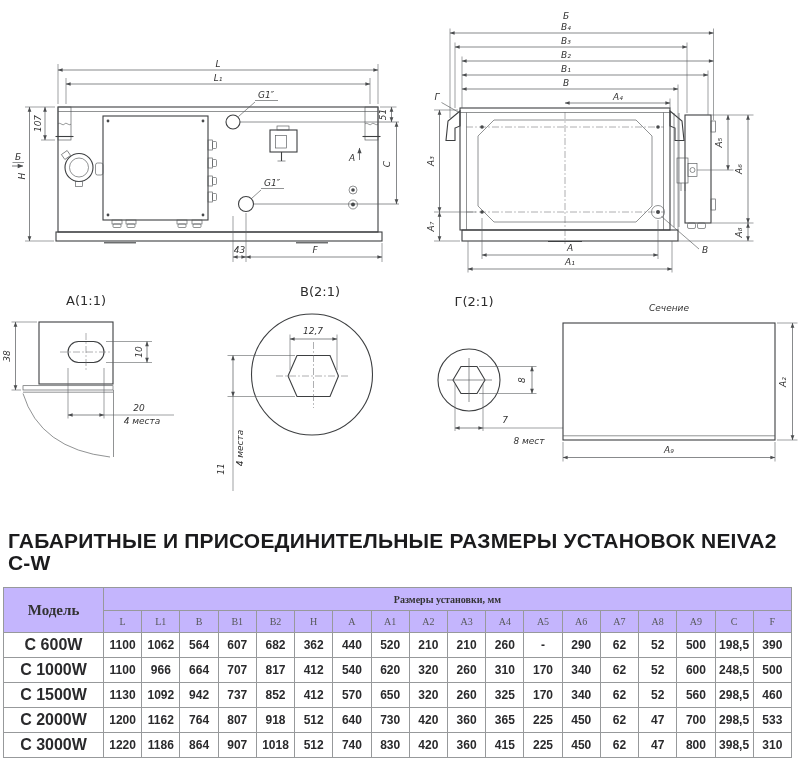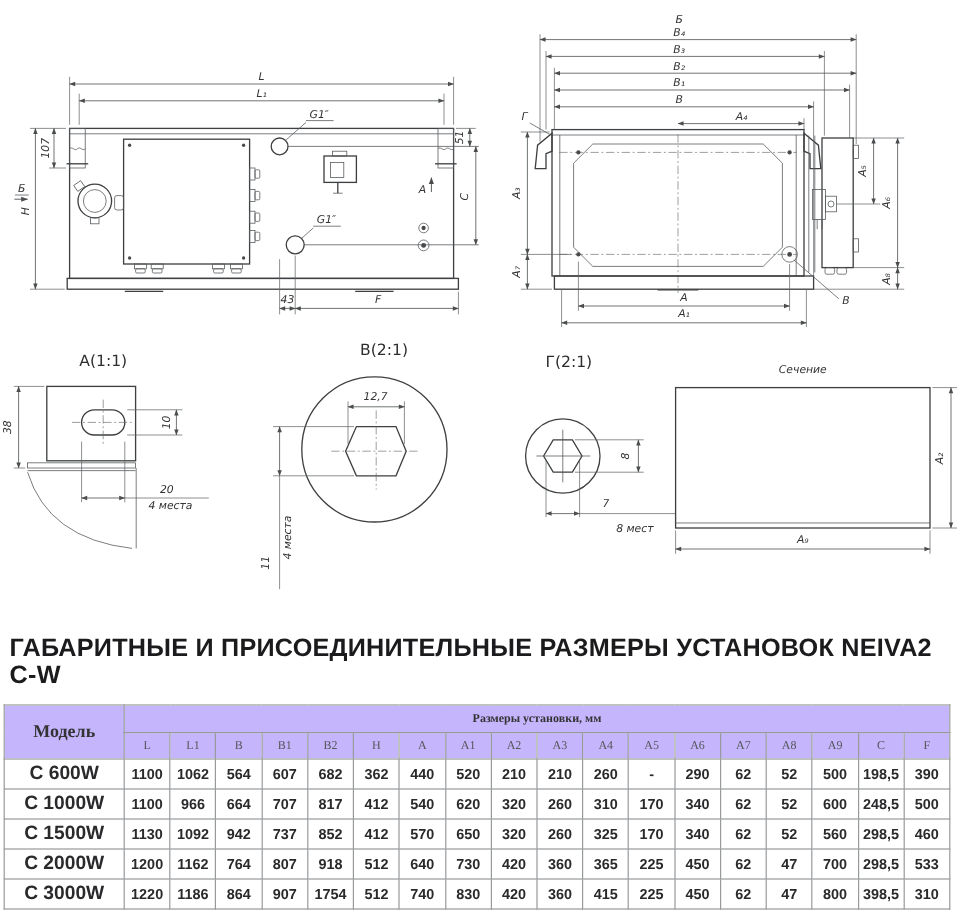--- a/index.html
+++ b/index.html
@@ -462,21 +462,21 @@
       <td>700</td>
       <td>298,5</td>
       <td>533</td>
     </tr>
     <tr>
       <td class="model">C 3000W</td>
       <td>1220</td>
       <td>1186</td>
       <td>864</td>
       <td>907</td>
-      <td>1754</td>
+      <td>1018</td>
       <td>512</td>
       <td>740</td>
       <td>830</td>
       <td>420</td>
       <td>360</td>
       <td>415</td>
       <td>225</td>
       <td>450</td>
       <td>62</td>
       <td>47</td>

